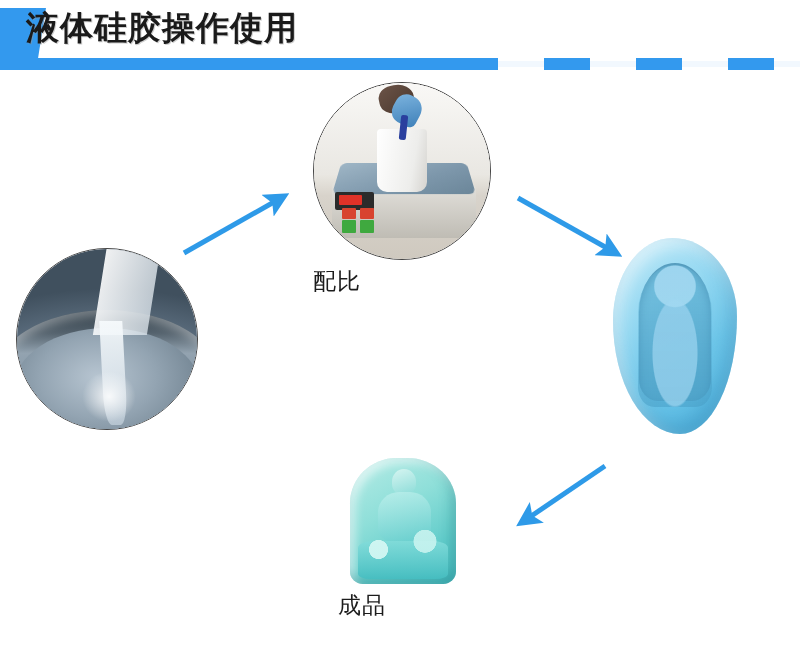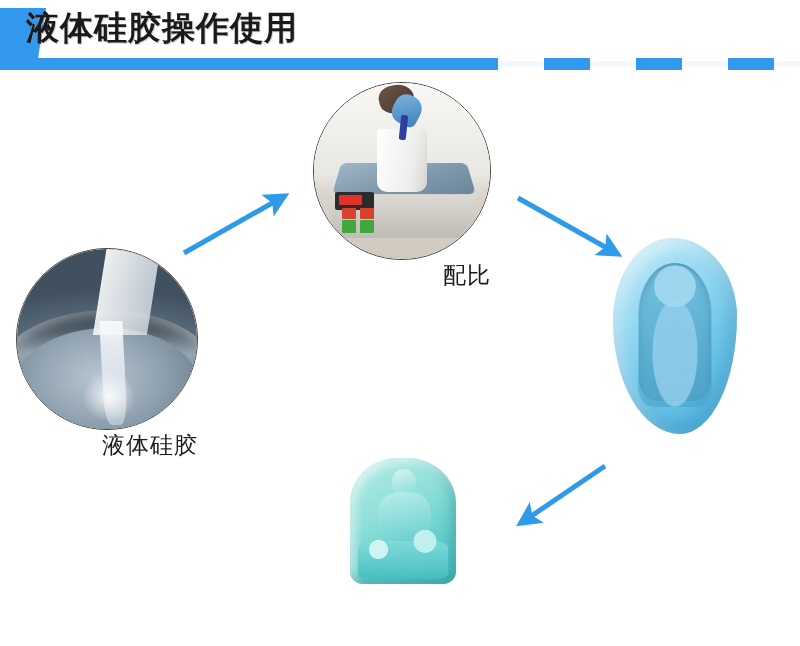--- a/index.html
+++ b/index.html
@@ -67,23 +67,24 @@
       rgba(255,255,255,0) 0px, rgba(255,255,255,0) 46px,
       #f2f8fe 46px, #f2f8fe 92px
     );
   }
 
   
   .node {
     position: absolute;
   }
   .node-caption {
-    text-align: right;
+    text-align: left;
     font-size: 23px;
     color: #1c1c1c;
+    margin-top: 6px;
     white-space: nowrap;
     letter-spacing: 1px;
   }
 
   
   .photo-circle {
     border-radius: 50%;
     overflow: hidden;
     position: relative;
     border: 1px solid #444;
@@ -338,21 +339,20 @@
 
 <div class="node" id="node-liquid">
   <div class="photo-circle">
     <div class="liquid-bg"></div>
     <div class="liquid-drum-rim"></div>
     <div class="liquid-drum-inner"></div>
     <div class="liquid-stream-top"></div>
     <div class="liquid-stream-bot"></div>
     <div class="liquid-splash"></div>
   </div>
-  <div class="node-caption">液体硅胶</div>
 </div>
 
 <div class="node" id="node-ratio">
   <div class="photo-circle">
     <div class="ratio-bg"></div>
     <div class="ratio-wall"></div>
     <div class="ratio-scale-body"></div>
     <div class="ratio-scale-plate"></div>
     <div class="ratio-cup"></div>
     <div class="ratio-display"></div>
@@ -376,13 +376,14 @@
 </div>
 
 <div class="node" id="node-product">
   <div class="product-shape">
     <div class="product-head"></div>
     <div class="product-body"></div>
     <div class="product-base"></div>
     <div class="product-detail-l"></div>
     <div class="product-detail-r"></div>
   </div>
+  <div class="node-caption">成品</div>
 </div>
 
 </body></html>

